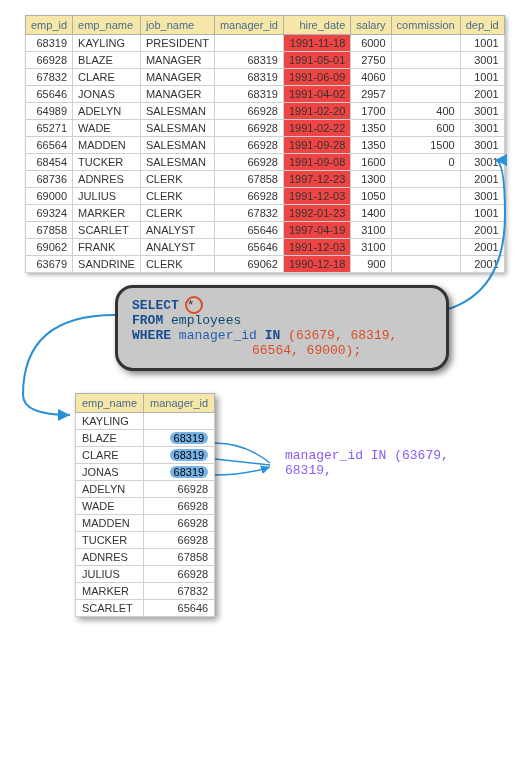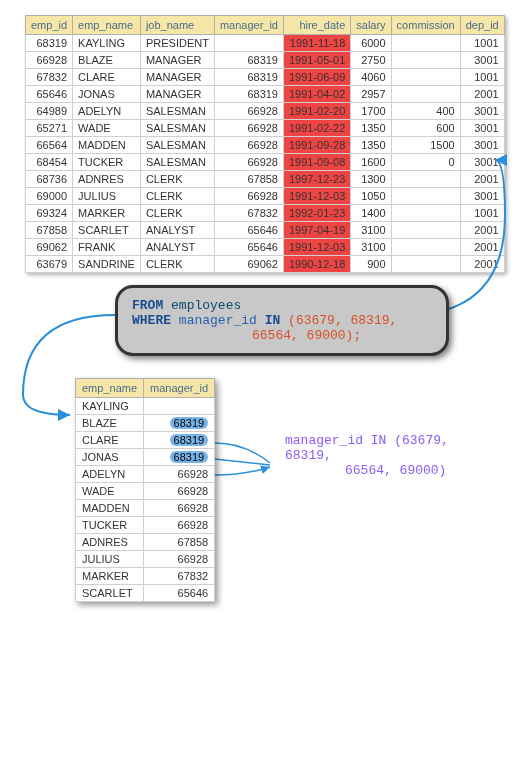--- a/index.html
+++ b/index.html
@@ -271,20 +271,24 @@
           <td>900</td>
           <td></td>
           <td>2001</td>
         </tr>
       </tbody>
   </table>
 
   
   <div class="sql-box">
     <div>
+      <span class="kw">SELECT</span>
+      <span class="star"><span class="circle"></span><span>*</span></span>
+    </div>
+    <div>
       <span class="kw">FROM</span>
       <span class="tbl">employees</span>
     </div>
     <div>
       <span class="kw">WHERE</span>
       <span class="col">manager_id</span>
       <span class="kw">IN</span>
       <span class="val">(63679,  68319,</span>
     </div>
     <div style="padding-left:120px;">
@@ -347,20 +351,19 @@
             <td>67832</td>
           </tr>
           <tr>
             <td class="left">SCARLET</td>
             <td>65646</td>
           </tr>
         </tbody>
     </table>
     <div class="annotation">
       <span>manager_id IN (63679,  68319,</span><br>
-      <span style="padding-left:60px;">66564, 69000)</span>
     </div>
   </div>
 
   
   
 
 </div>
 
 </body></html>

